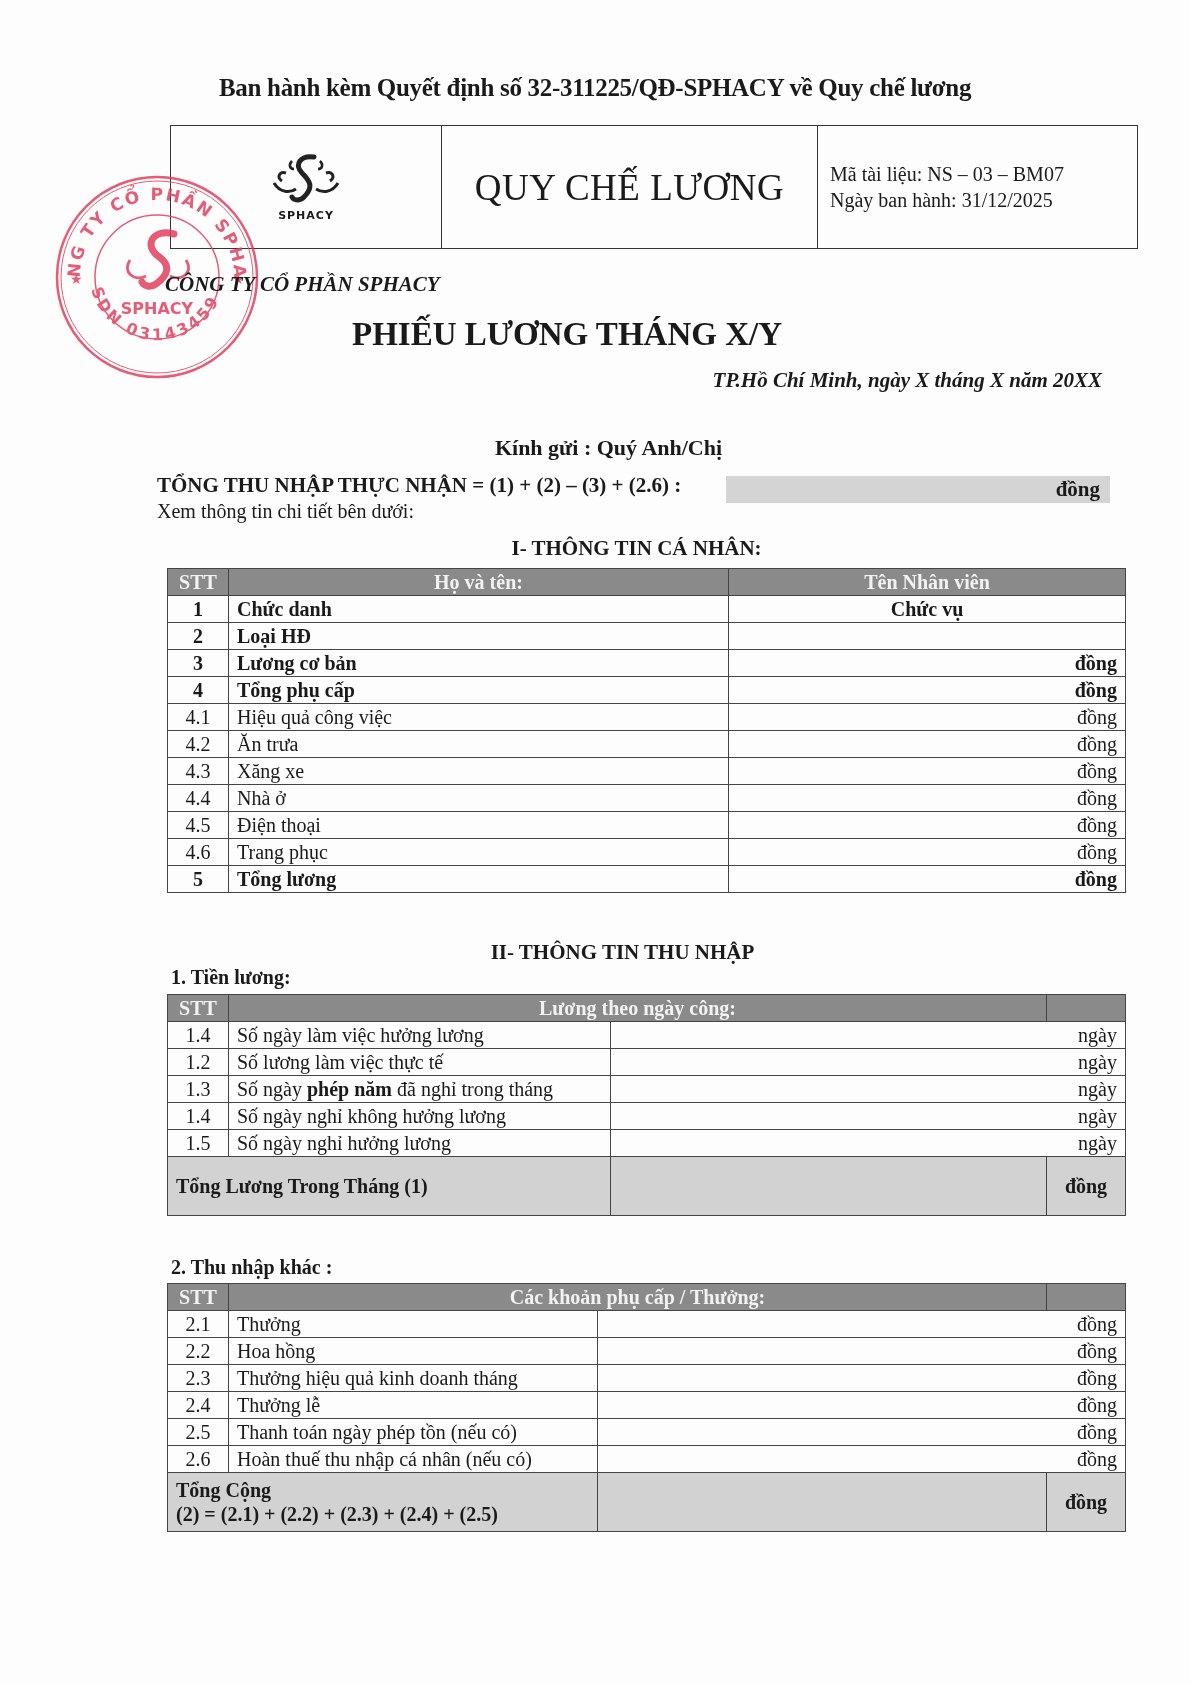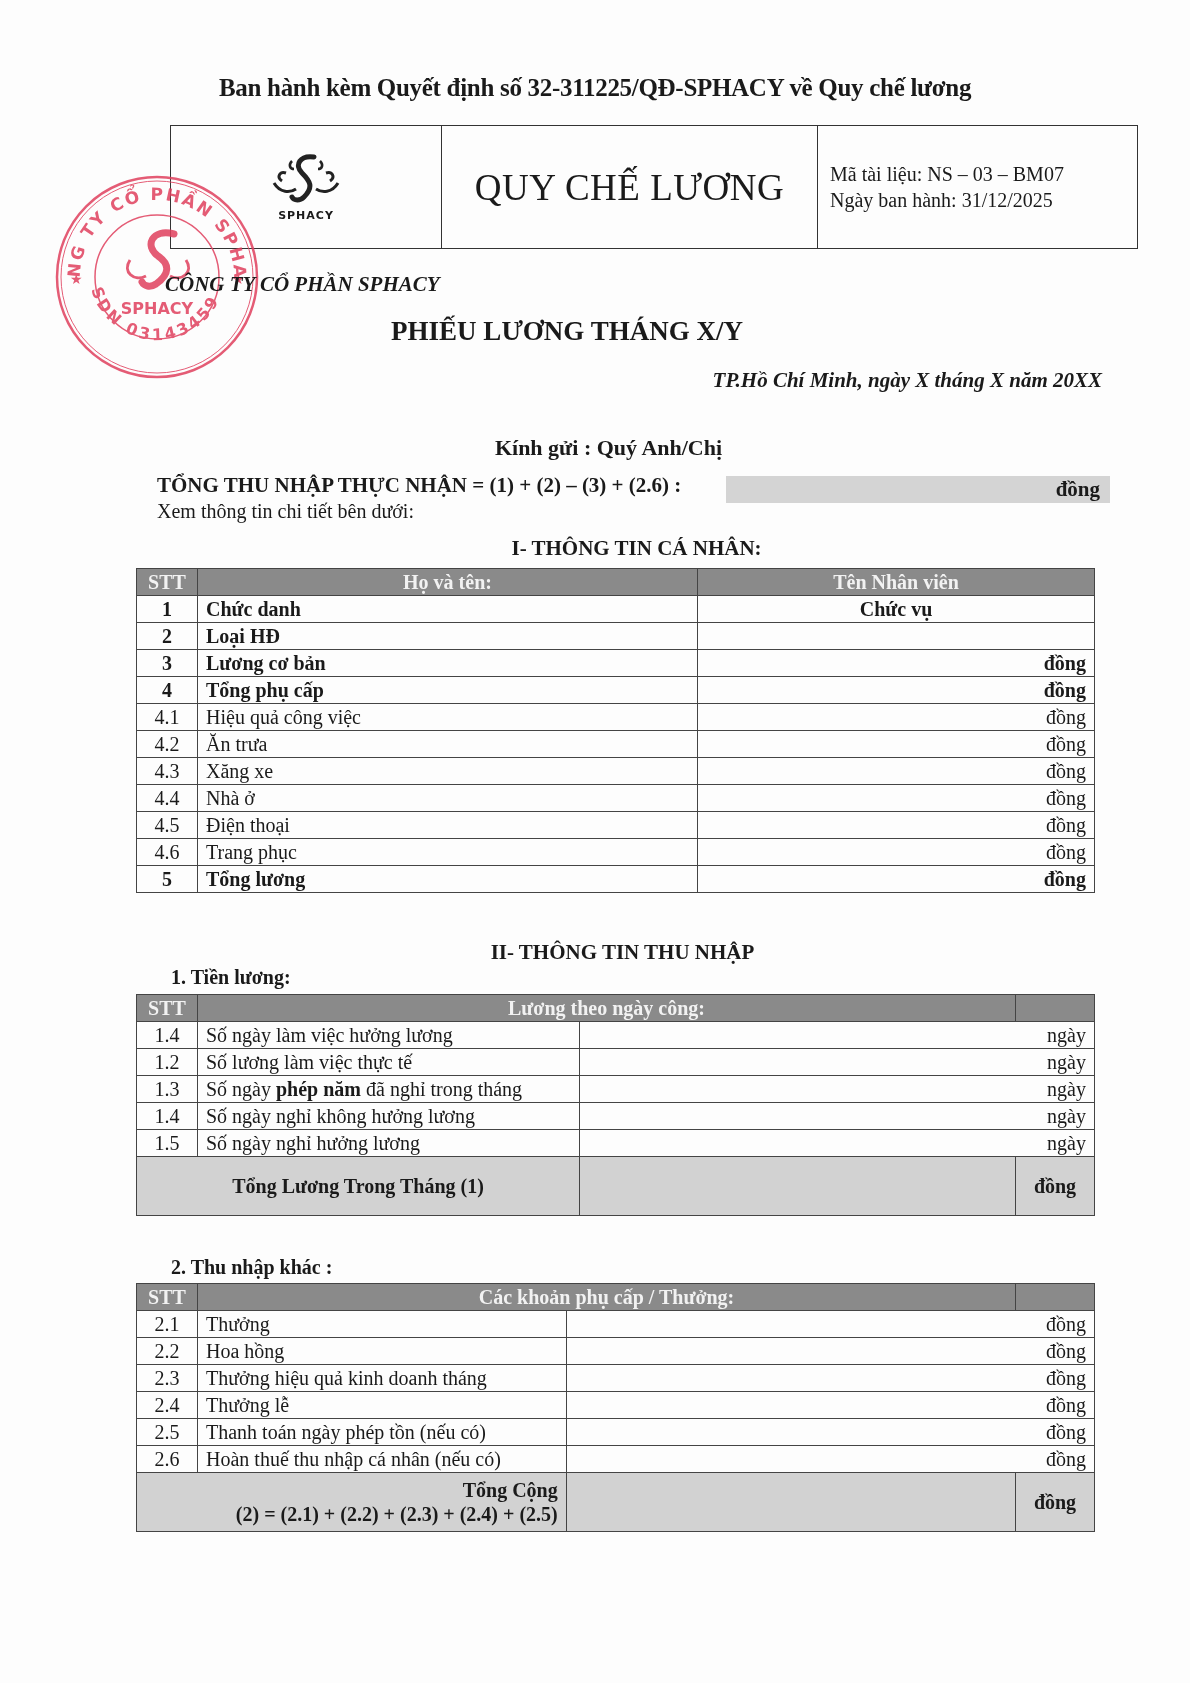--- a/index.html
+++ b/index.html
@@ -8,29 +8,29 @@
     font-family: "Liberation Serif", "DejaVu Serif", serif; color: #1a1a1a; overflow: hidden;
   }
   .abs { position: absolute; }
   .top-note { left: 0; width: 1190px; top: 74px; text-align: center; font-size: 25px; font-weight: bold; letter-spacing: -0.3px; }
   .hdr-box { left: 170px; top: 125px; width: 966px; height: 122px; border: 1.5px solid #333; display: flex; }
   .hdr-logo { width: 270px; border-right: 1.5px solid #333; display: flex; flex-direction: column; align-items: center; justify-content: center; }
   .hdr-title { width: 375px; border-right: 1.5px solid #333; display: flex; align-items: center; justify-content: center; font-size: 37px; letter-spacing: 0.5px; }
   .hdr-meta { flex: 1; display: flex; flex-direction: column; justify-content: center; padding-left: 12px; font-size: 20px; line-height: 26px; }
   .logo-text { font-family: "DejaVu Sans", sans-serif; font-size: 11px; font-weight: bold; letter-spacing: 1px; margin-top: 2px; }
   .company { left: 165px; top: 272px; font-size: 21px; font-style: italic; font-weight: bold; }
-  .payslip-title { left: 0; width: 1044px; top: 316px; text-align: center; padding-left: 90px; box-sizing: border-box; font-size: 27px; font-weight: bold; }
+  .payslip-title { left: 0; width: 1044px; top: 316px; text-align: center; padding-left: 90px; box-sizing: border-box; font-size: 33px; font-weight: bold; }
   .place-date { right: 88px; top: 368px; font-size: 21px; font-style: italic; font-weight: bold; }
   .greeting { left: 0; width: 1142px; top: 435px; text-align: center; padding-left: 75px; box-sizing: border-box; font-size: 22px; font-weight: bold; }
   .total-line { left: 157px; top: 473px; font-size: 21px; font-weight: bold; display: flex; align-items: center; }
   .total-field { position: absolute; left: 726px; top: 476px; width: 384px; height: 27px; background: #d4d4d4; display: flex; justify-content: flex-end; align-items: center; padding-right: 10px; box-sizing: border-box; font-size: 21px; font-weight: bold; }
   .see-detail { left: 157px; top: 500px; font-size: 20px; }
   .sec-title { left: 0; width: 1190px; text-align: center; font-size: 21px; font-weight: bold; box-sizing: border-box; }
   .sub-title { left: 159px; font-size: 20px; font-weight: bold; margin-left: 12px; }
-  table.grid { position: absolute; left: 136px; width: 959px; border-collapse: collapse; font-size: 20px; }
+  table.grid { position: absolute; left: 167px; width: 959px; border-collapse: collapse; font-size: 20px; }
   table.grid td, table.grid th { border: 1.3px solid #444; padding: 0 8px; height: 26px; line-height: 26px; }
   table.grid th { background: #8a8a8a; color: #f2f2f2; font-weight: bold; font-size: 20px; }
   table.grid td.stt { text-align: center; width: 44px; }
   table.grid td.val { text-align: right; width: 380px; }
   table.grid tr.bold td { font-weight: bold; }
   table.grid td.center-bold { text-align: center; font-weight: bold; }
   table.grid tr.total td { background: #d2d2d2; font-weight: bold; height: 58px; }
   .stamp { left: 52px; top: 172px; width: 210px; height: 210px; opacity: 0.85; }
 </style>
 </head>
@@ -186,21 +186,21 @@
         <td class="stt">1.4</td>
         <td><span>Số ngày nghỉ không hưởng lương</span><b></b><span></span></td>
         <td class="val" colspan="2" style="width: 442px;">ngày</td>
       </tr>
       <tr>
         <td class="stt">1.5</td>
         <td><span>Số ngày nghỉ hưởng lương</span><b></b><span></span></td>
         <td class="val" colspan="2" style="width: 442px;">ngày</td>
       </tr>
       <tr class="total">
-        <td colspan="2" style="text-align:center">Tổng Lương Trong Tháng (1)</td>
+        <td colspan="2" style="text-align:left">Tổng Lương Trong Tháng (1)</td>
         <td></td>
         <td style="text-align:center">đồng</td>
       </tr>
     </tbody>
 </table>
 
 <div class="abs sub-title" style="top:1256px;">2. Thu nhập khác :</div>
 <table class="grid" style="top:1283px;">
   <thead>
     <tr>
@@ -234,21 +234,21 @@
         <td class="stt">2.5</td>
         <td>Thanh toán ngày phép tồn (nếu có)</td>
         <td class="val" colspan="2" style="width: 442px;">đồng</td>
       </tr>
       <tr>
         <td class="stt">2.6</td>
         <td>Hoàn thuế thu nhập cá nhân (nếu có)</td>
         <td class="val" colspan="2" style="width: 442px;">đồng</td>
       </tr>
       <tr class="total">
-        <td colspan="2" style="text-align:right;line-height:24px">
+        <td colspan="2" style="text-align:left;line-height:24px">
           <div>Tổng Cộng</div>
           <div>(2) = (2.1) + (2.2) + (2.3) + (2.4) + (2.5)</div>
         </td>
         <td></td>
         <td style="text-align:center">đồng</td>
       </tr>
     </tbody>
 </table>
 
 </body></html>

